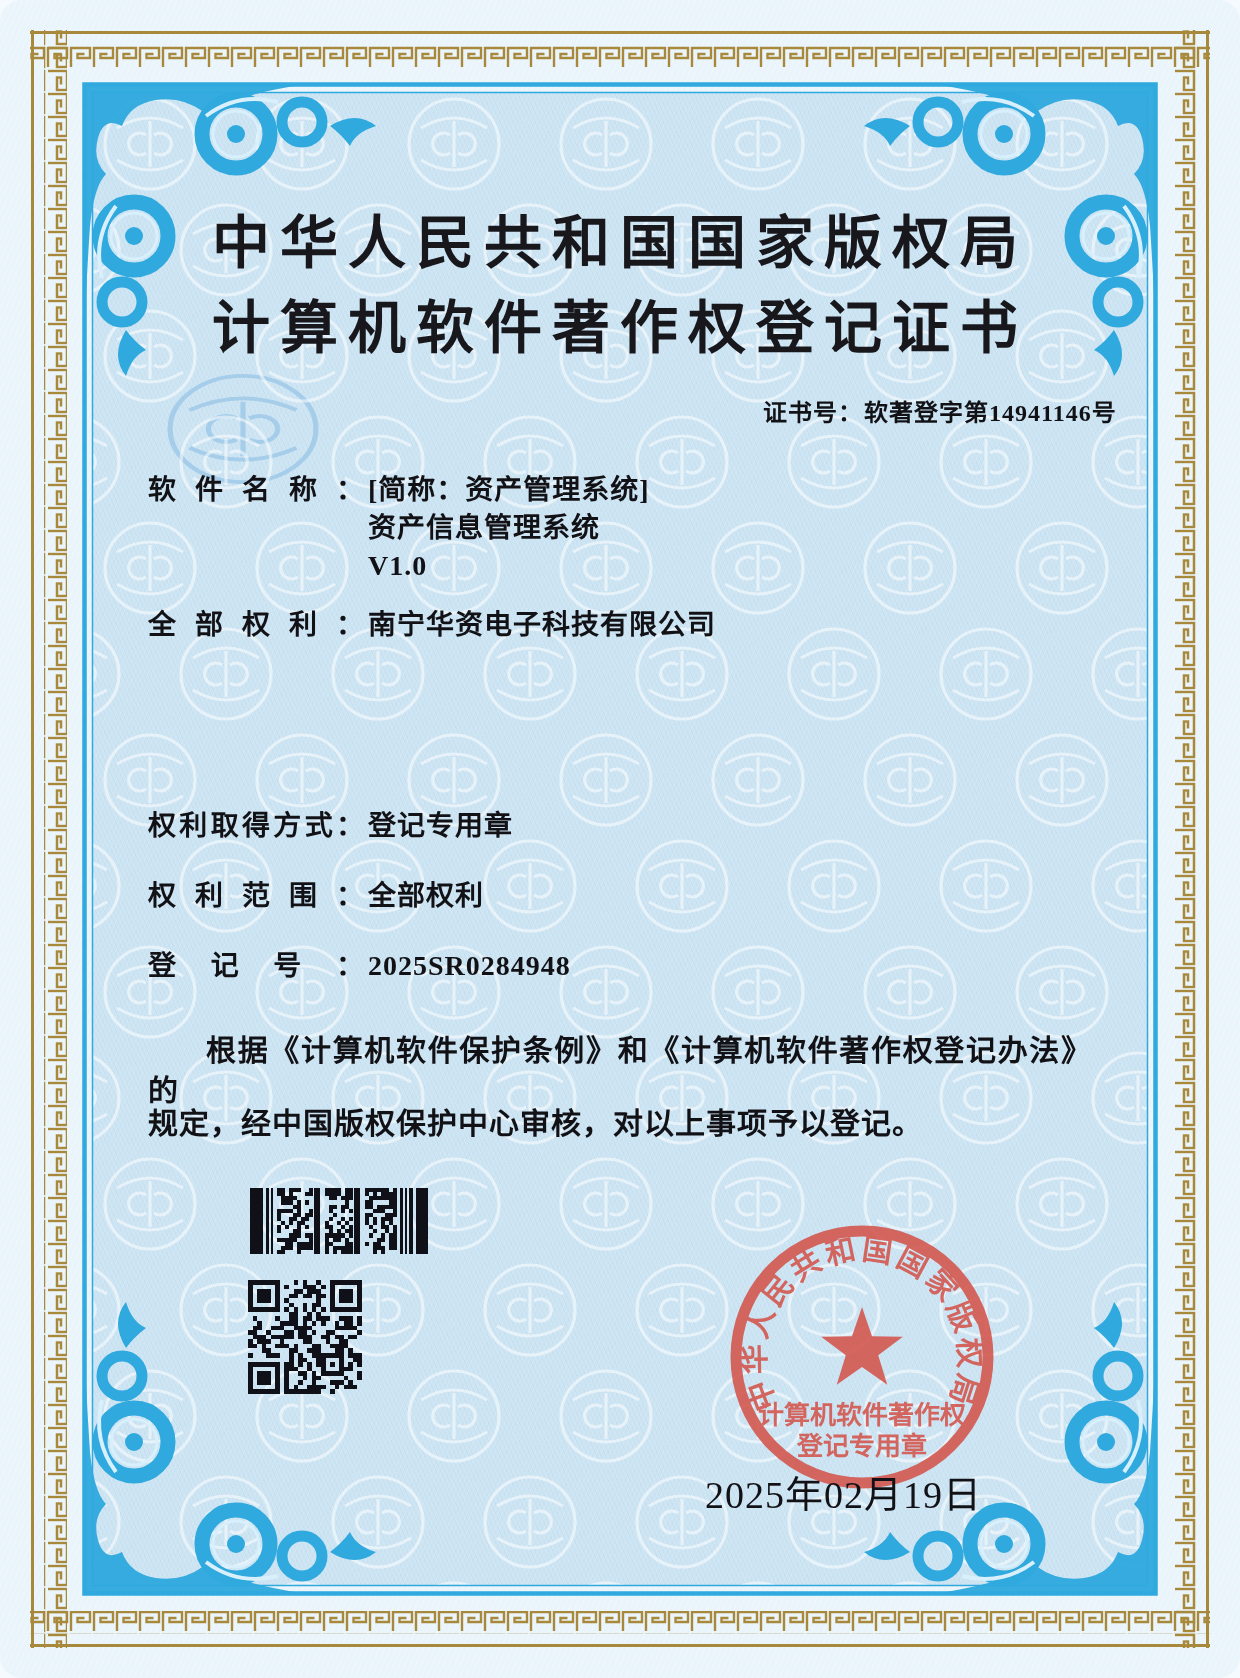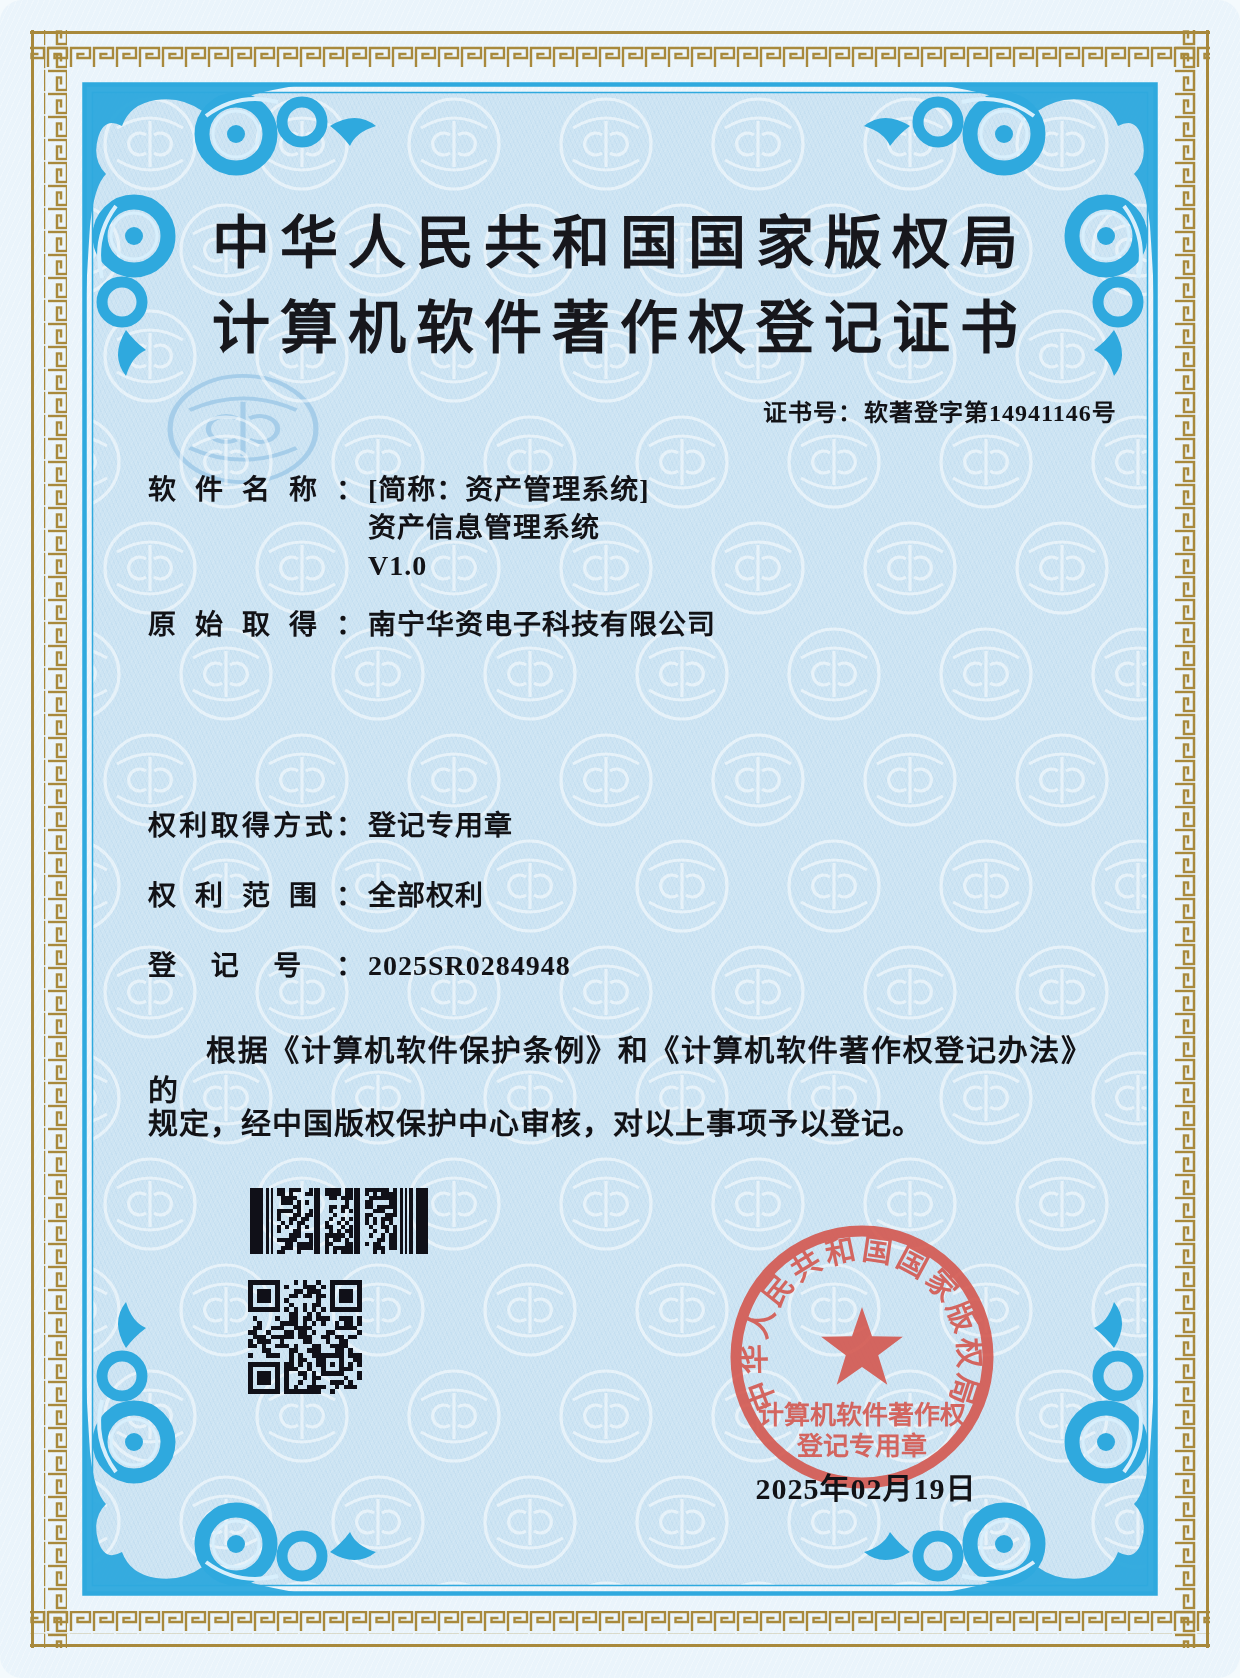--- a/index.html
+++ b/index.html
@@ -47,22 +47,22 @@
   .fval{letter-spacing:1px;white-space:nowrap;}
   .stmt{
     left:148px;width:944px;font-size:30px;font-weight:700;
     letter-spacing:1px;line-height:40px;white-space:nowrap;
   }
   .stmt.justify{
     white-space:normal;text-indent:58px;
     text-align:justify;text-align-last:justify;
   }
   .date{
-    top:1464px;left:705px;width:322px;text-align:center;
-    font-size:30px;font-weight:700;letter-spacing:1px;white-space:nowrap;
+    top:1464px;left:705px;width:322px;text-align:left;
+    font-size:38px;font-weight:400;letter-spacing:1px;white-space:nowrap;
   }
   .wm-svg{display:block;}
 </style>
 </head>
 <body>
 
 <div class="page">
 
   <div class="inner">
     <svg id="wm-layer" class="wm-svg" width="1056" height="1494" viewBox="0 0 1056 1494" style="color:rgba(255,255,255,0.52);">
@@ -275,21 +275,21 @@
     <div class="abs frow" style="top:471px;">
       <span class="flabel">软件名称：</span>
       <span class="fval">
         <span style="display:block;">[简称：资产管理系统]</span>
         <span style="display:block;">资产信息管理系统</span>
         <span style="display:block;">V1.0</span>
       </span>
     </div>
 
     <div class="abs frow" style="top:606px;">
-      <span class="flabel">原始取得：</span>
+      <span class="flabel">全部权利：</span>
       <span class="fval">南宁华资电子科技有限公司</span>
     </div>
 
     <div class="abs frow" style="top:807px;">
       <span class="flabel">权利取得方式：</span>
       <span class="fval">登记专用章</span>
     </div>
 
     <div class="abs frow" style="top:877px;">
       <span class="flabel">权利范围：</span>

